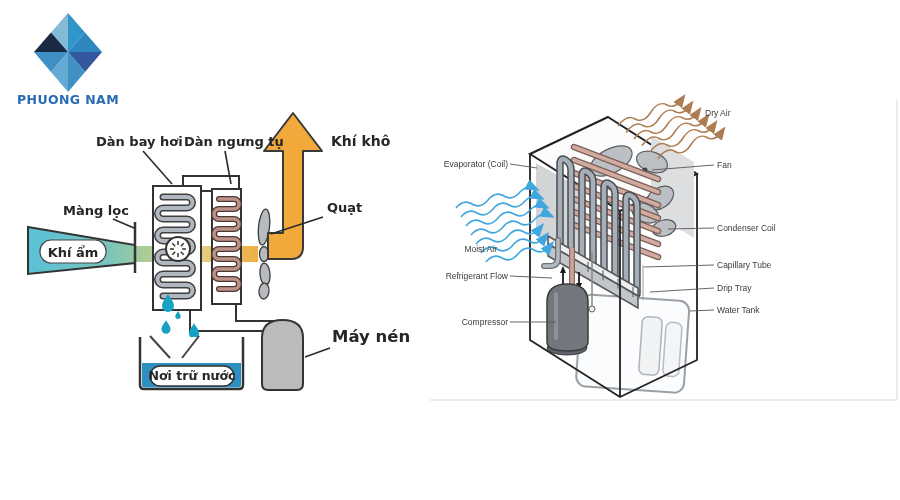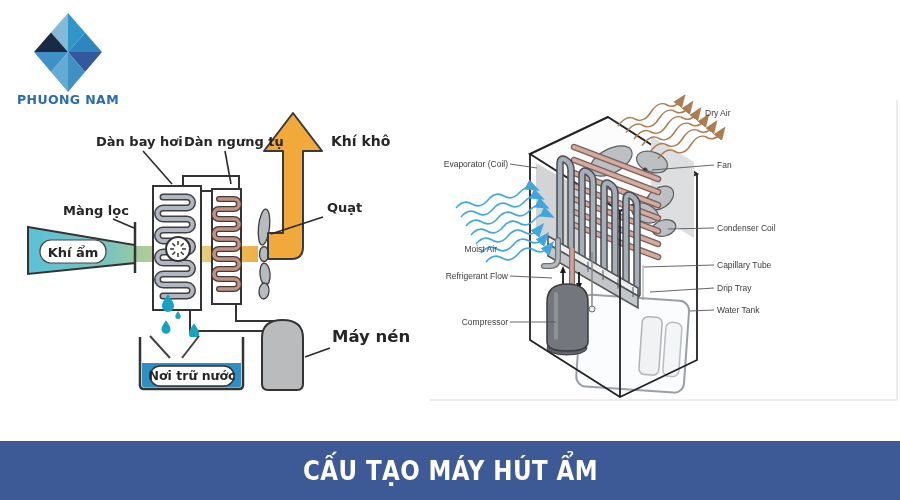--- a/index.html
+++ b/index.html
@@ -269,17 +269,14 @@
     <text class="tech" x="508" y="325" text-anchor="end">Compressor</text>
     <text class="tech" x="705" y="116">Dry Air</text>
     <text class="tech" x="717" y="168">Fan</text>
     <text class="tech" x="717" y="231">Condenser Coil</text>
     <text class="tech" x="717" y="268">Capillary Tube</text>
     <text class="tech" x="717" y="291">Drip Tray</text>
     <text class="tech" x="717" y="313">Water Tank</text>
   </g>
 </svg>
 
-<div class="title-bar">
-  <span class="title-text">CẤU TẠO MÁY HÚT ẨM</span>
+
 </div>
 
-</div>
-
 </body></html>

